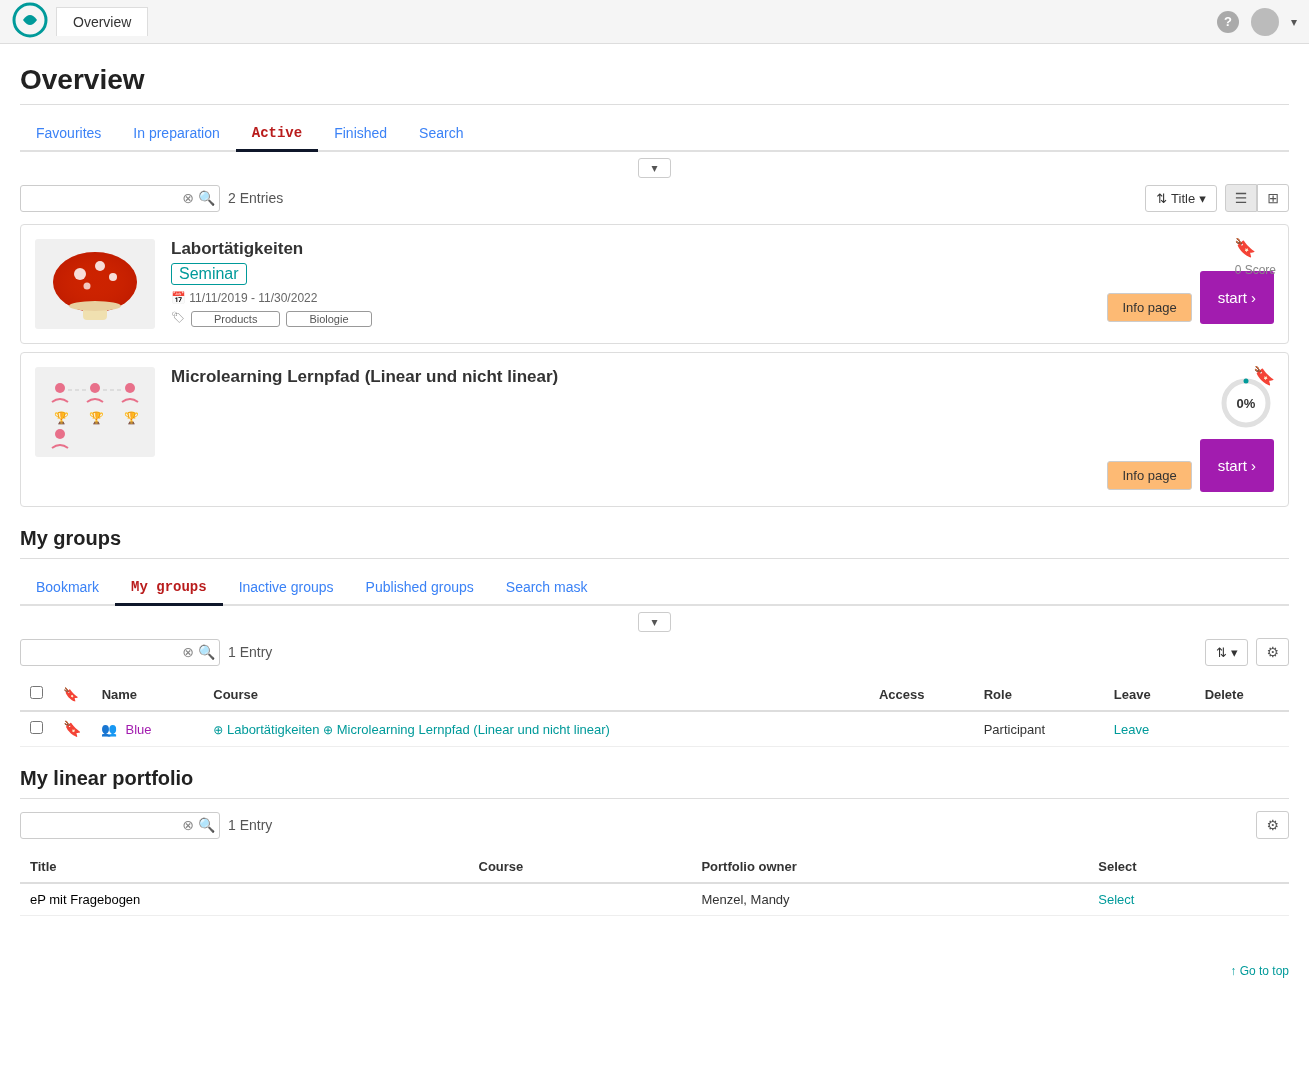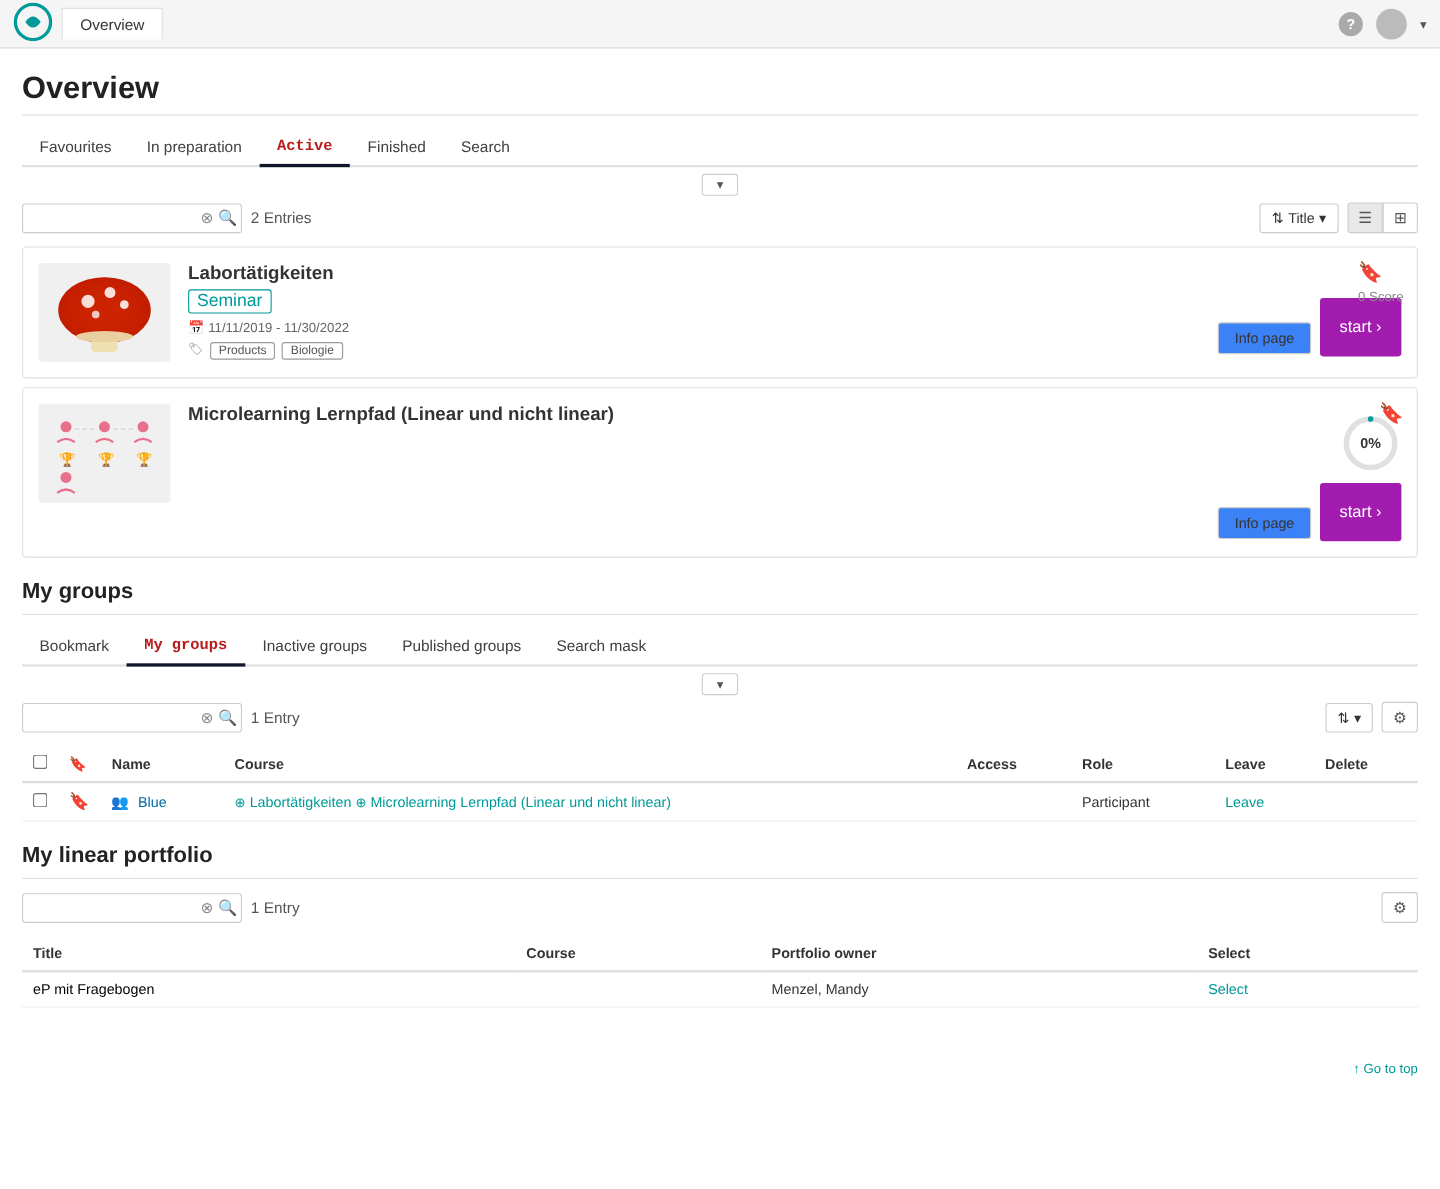--- a/index.html
+++ b/index.html
@@ -82,21 +82,21 @@
     
     .tabs {
       display: flex;
       gap: 0;
       margin-bottom: 4px;
       border-bottom: 2px solid #e0e0e0;
     }
     .tab-item {
       padding: 8px 16px;
       cursor: pointer;
-      color: #404040;
+      color: #3b82f6;
       font-size: 14px;
       border-bottom: 2px solid transparent;
       margin-bottom: -2px;
       white-space: nowrap;
     }
     .tab-item.active {
       color: #b91c1c;
       border-bottom: 3px solid #0f172a;
       font-weight: bold;
       font-family: Liberation Mono, monospace;
@@ -248,38 +248,38 @@
       margin-bottom: 6px;
     }
     .course-tags {
       display: flex;
       gap: 6px;
       flex-wrap: wrap;
     }
     .course-tag {
       border: 1px solid #999;
       border-radius: 3px;
-      padding: 1px 7px;
+      padding: 1px 22px;
       font-size: 11px;
       color: #555;
     }
     .course-subtitle {
       font-size: 12px;
       color: #888;
       margin-bottom: 6px;
     }
     .action-btns {
       display: flex;
       gap: 8px;
       align-items: center;
       margin-top: 32px;
     }
     .info-btn {
       border: 1px solid #ccc;
-      background: #3b82f6;
+      background: #fdba74;
       padding: 6px 14px;
       border-radius: 3px;
       cursor: pointer;
       font-size: 13px;
       color: #333;
       margin-top: 20px;
     }
     .start-btn {
       background: #a21caf;
       color: #fff;
@@ -327,21 +327,21 @@
     }
     .groups-table td {
       padding: 8px 10px;
       border-bottom: 1px solid #eee;
       font-size: 13px;
       vertical-align: middle;
     }
     .checkbox-col { width: 30px; }
     .bookmark-col { width: 30px; }
     .group-name-link {
-      color: #0369a1;
+      color: #a21caf;
       cursor: pointer;
       text-decoration: none;
       text-align: center;
     }
     .course-link {
       color: #009a9a;
       cursor: pointer;
       text-decoration: none;
     }
     .leave-link {

